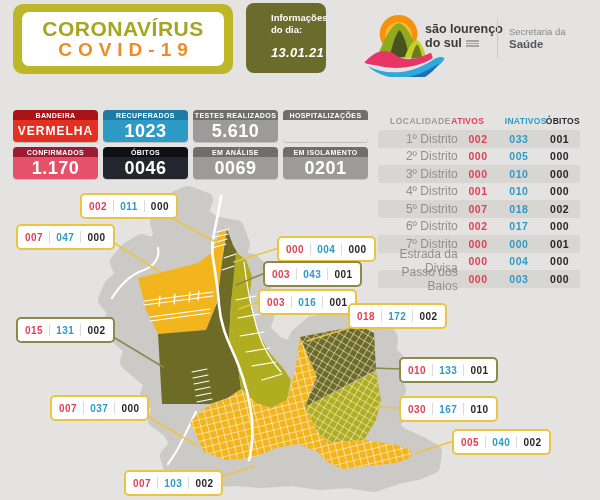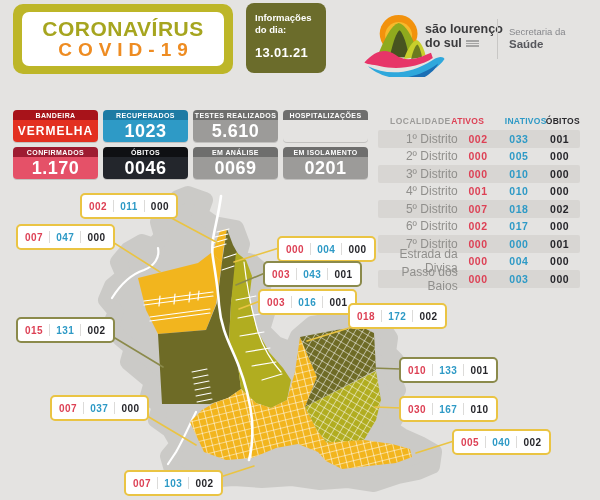--- a/index.html
+++ b/index.html
@@ -5,23 +5,23 @@
   html,body{margin:0;padding:0;}
   .stage{position:relative;width:600px;height:500px;background:#E4E3E1;overflow:hidden;
          font-family:"Liberation Sans",sans-serif;-webkit-font-smoothing:antialiased;}
   
   .badge{position:absolute;left:13px;top:4px;width:220px;height:70px;background:#BDB628;border-radius:10px;}
   .badge-inner{position:absolute;left:9px;top:8px;right:9px;bottom:8px;background:#fff;border-radius:7px;
                display:flex;flex-direction:column;justify-content:center;align-items:center;}
   .badge-l1{color:#A6A51F;font-weight:bold;font-size:21px;letter-spacing:.5px;line-height:1.02;}
   .badge-l2{color:#EE8C22;font-weight:bold;font-size:19px;letter-spacing:6px;margin-left:6px;line-height:1.05;}
   .infobox{position:absolute;left:246px;top:3px;width:80px;height:70px;background:#6B6C2B;border-radius:8px;
-           color:#fff;padding:9px 0 0 9px;box-sizing:border-box;}
+           color:#fff;padding:9px 0 0 25px;box-sizing:border-box;}
   .info-l{font-size:9.5px;line-height:1.25;font-weight:bold;}
-  .info-date{font-size:13px;font-weight:bold;margin-top:9px;letter-spacing:.3px;}
+  .info-date{font-size:13px;font-weight:bold;margin-top:9px;letter-spacing:.3px;font-style:italic;}
   .citylogo{position:absolute;left:356px;top:5px;width:96px;height:72px;}
   .cityname{position:absolute;left:425px;top:23px;color:#3B3B3D;font-weight:bold;font-size:12.5px;line-height:1.1;}
   .tagline{display:inline-block;margin-left:4px;vertical-align:middle;}
   .tagline i{display:block;width:13px;height:1.3px;background:#A5A5A4;margin:1.3px 0;}
   .hdr-divider{position:absolute;left:497px;top:19px;width:1px;height:40px;background:#C8C7C5;}
   .secretaria{position:absolute;left:509px;top:26px;}
   .sec-l1{font-size:9.5px;color:#87888C;text-align:center;}
   .sec-l2{font-size:11.5px;font-weight:bold;color:#56575C;margin-top:1px;}
   
   .stats{position:absolute;left:13px;top:110px;display:grid;grid-template-columns:repeat(4,85px);gap:5px;}

